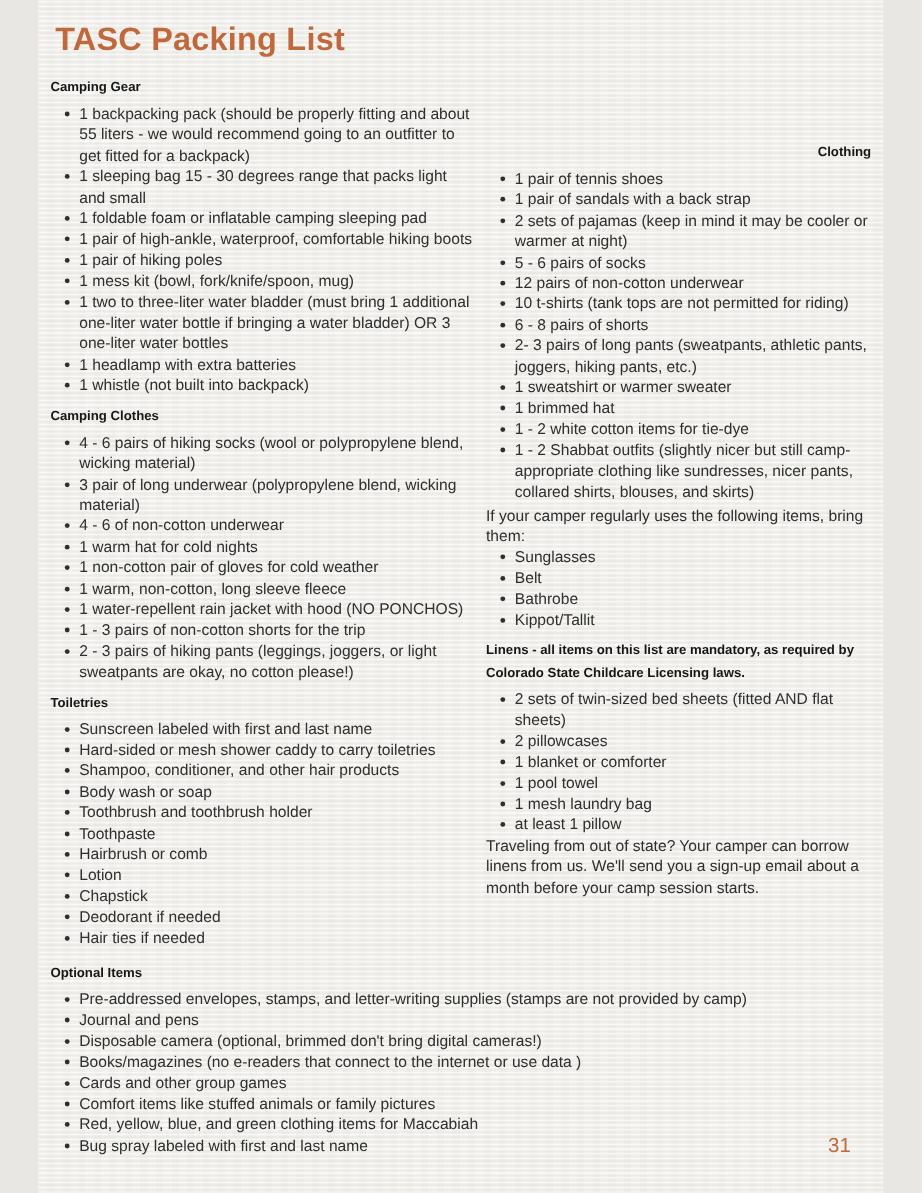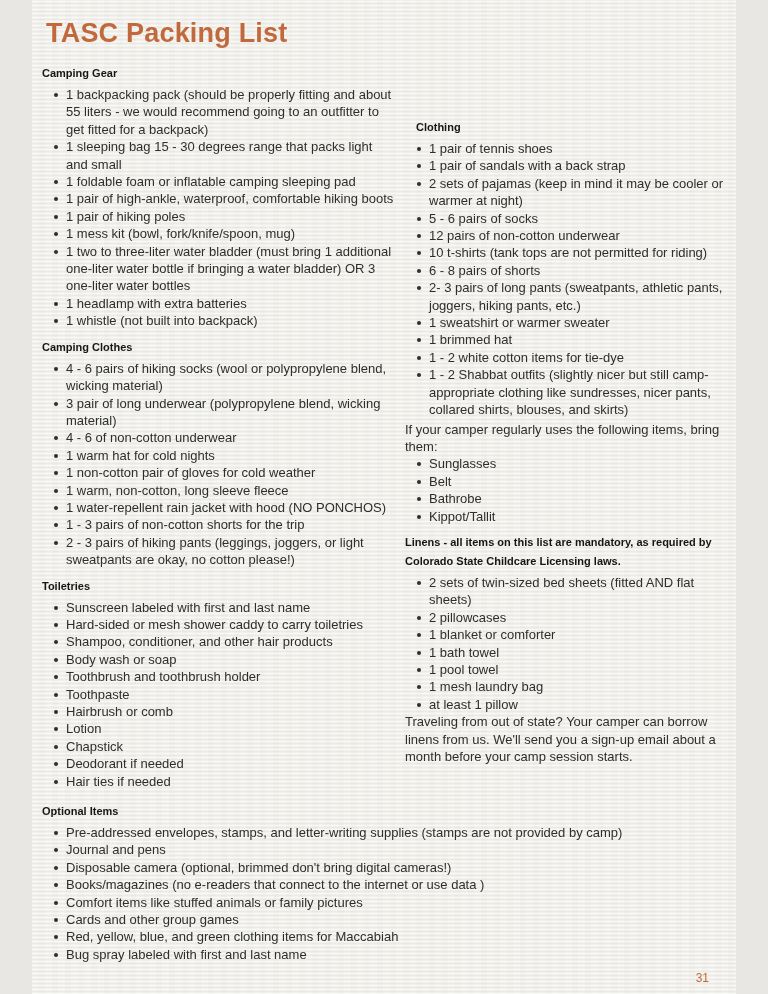--- a/index.html
+++ b/index.html
@@ -46,21 +46,21 @@
 
   .section + .section { margin-top: 8px; }
   .section.has-intro { margin-top: 2px; }
   .section-heading {
     font-size: 11px;
     line-height: 19px;
     font-weight: 700;
     color: var(--heading, #161616);
     margin-bottom: 3px;
   }
-  .col-right > .section:first-child > .section-heading { padding-left: 11px; }
+  .col-right > .section:first-child > .section-heading { padding-left: 11px; text-align: right; }
 
   .section-intro, .section-footer {
     font-size: 13px;
     line-height: 17.4px;
     color: var(--text, #2e2e2e);
   }
   .bullet-list { list-style: none; padding-left: 24px; }
   .bullet-item {
     position: relative;
     font-size: 13px;
@@ -74,22 +74,22 @@
     top: 7px;
     width: 4px;
     height: 4px;
     border-radius: 50%;
     background: var(--text, #2e2e2e);
   }
   .bottom { margin-top: 12px; }
   .page-number {
     position: absolute;
     right: 27px;
-    bottom: 9px;
-    font-size: 12px;
+    bottom: 29px;
+    font-size: 17px;
     color: var(--accent, #c1693c);
   }
 </style>
 </head>
 <body>
 
 <div class="page">
   <h1 class="doc-title">TASC Packing List</h1>
   <div class="columns">
     <div class="col col-left">
@@ -164,38 +164,37 @@
             <li class="bullet-item">Bathrobe</li>
             <li class="bullet-item">Kippot/Tallit</li>
           </ul>
         </section>
         <section class="section">
           <h2 class="section-heading">Linens - all items on this list are mandatory, as required by Colorado State Childcare Licensing laws.</h2>
           <ul class="bullet-list">
             <li class="bullet-item">2 sets of twin-sized bed sheets (fitted AND flat sheets)</li>
             <li class="bullet-item">2 pillowcases</li>
             <li class="bullet-item">1 blanket or comforter</li>
-            <li class="bullet-item">1 bath towel</li>
             <li class="bullet-item">1 pool towel</li>
             <li class="bullet-item">1 mesh laundry bag</li>
             <li class="bullet-item">at least 1 pillow</li>
           </ul>
           <p class="section-footer">Traveling from out of state? Your camper can borrow linens from us. We'll send you a sign-up email about a month before your camp session starts.</p>
         </section>
       </div>
   </div>
   <div class="bottom">
       <section class="section">
         <h2 class="section-heading">Optional Items</h2>
         <ul class="bullet-list">
           <li class="bullet-item">Pre-addressed envelopes, stamps, and letter-writing supplies (stamps are not provided by camp)</li>
           <li class="bullet-item">Journal and pens</li>
           <li class="bullet-item">Disposable camera (optional, brimmed don't bring digital cameras!)</li>
           <li class="bullet-item">Books/magazines (no e-readers that connect to the internet or use data )</li>
+          <li class="bullet-item">Cards and other group games</li>
           <li class="bullet-item">Comfort items like stuffed animals or family pictures</li>
-          <li class="bullet-item">Cards and other group games</li>
           <li class="bullet-item">Red, yellow, blue, and green clothing items for Maccabiah</li>
           <li class="bullet-item">Bug spray labeled with first and last name</li>
         </ul>
       </section>
     </div>
   <div class="page-number">31</div>
 </div>
 
 </body></html>

